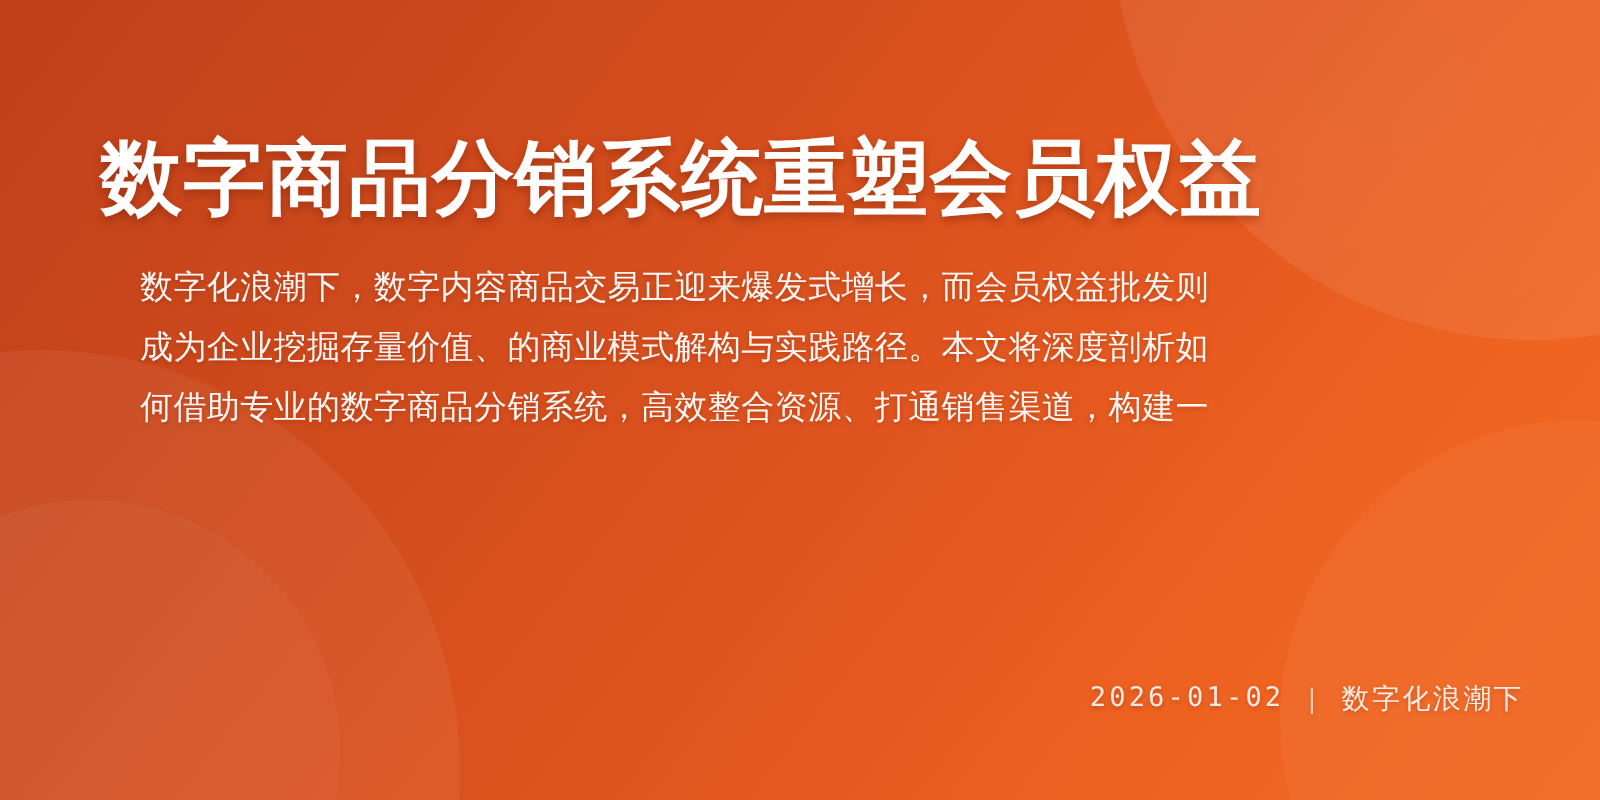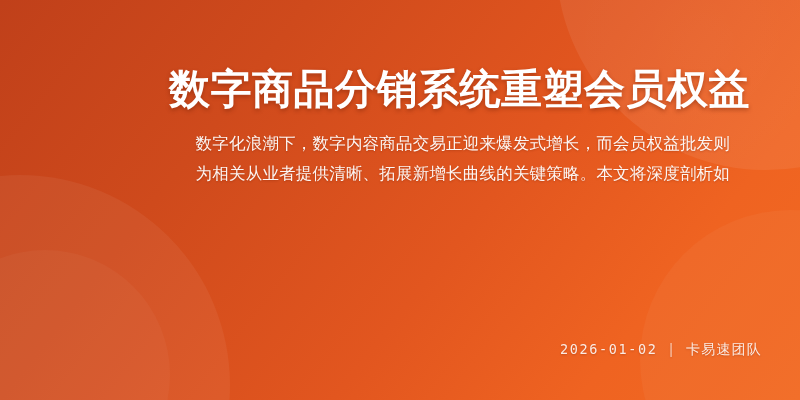--- a/index.html
+++ b/index.html
@@ -63,43 +63,43 @@
     box-sizing: border-box;
     padding: 62px 46px 0 46px;
     display: flex;
     flex-direction: column;
     align-items: center;
   }
 
   .title {
     margin: 0;
     width: 700px;
-    text-align: right;
+    text-align: left;
     color: #ffffff;
     font-size: 41px;
     line-height: 54px;
     font-weight: 700;
     letter-spacing: 0.5px;
     text-shadow: 0 2px 4px rgba(110, 30, 6, 0.45);
     font-family: "Liberation Sans", "DejaVu Sans", sans-serif;
   }
   .title-line {
     display: block;
   }
 
   .summary {
     margin: 13px 0 0 0;
     width: 660px;
-    text-align: right;
+    text-align: left;
     color: rgba(255, 255, 255, 0.95);
     font-size: 16.5px;
     line-height: 30px;
     letter-spacing: 0.2px;
     text-shadow: 0 1px 2px rgba(110, 30, 6, 0.3);
-    font-family: Liberation Serif, serif;
+    font-family: Liberation Sans, sans-serif;
   }
   .summary-line {
     display: block;
   }
 
   .meta {
     position: absolute;
     right: 38px;
     bottom: 42px;
     display: flex;
@@ -136,24 +136,25 @@
   <div class="deco deco-mid-right"></div>
 
   <div class="content">
 
     <h1 class="title">
       <span class="title-line">数字商品分销系统重塑会员权益</span>
     </h1>
 
     <p class="summary">
       <span class="summary-line">数字化浪潮下，数字内容商品交易正迎来爆发式增长，而会员权益批发则</span>
-      <span class="summary-line">为相关从业者提供清晰、拓展新增长曲线的关键策略。本文将深度剖析如</span>
+      <span class="summary-line">成为企业挖掘存量价值、的商业模式解构与实践路径。本文将深度剖析如</span>
+      <span class="summary-line">何借助专业的数字商品分销系统，高效整合资源、打通销售渠道，构建一</span>
     </p>
 
   </div>
 
   <div class="meta">
     <span class="meta-date">2026-01-02</span>
     <span class="meta-sep">|</span>
-    <span class="meta-author">卡易速团队</span>
+    <span class="meta-author">数字化浪潮下</span>
   </div>
 
 </div>
 
 </body></html>

